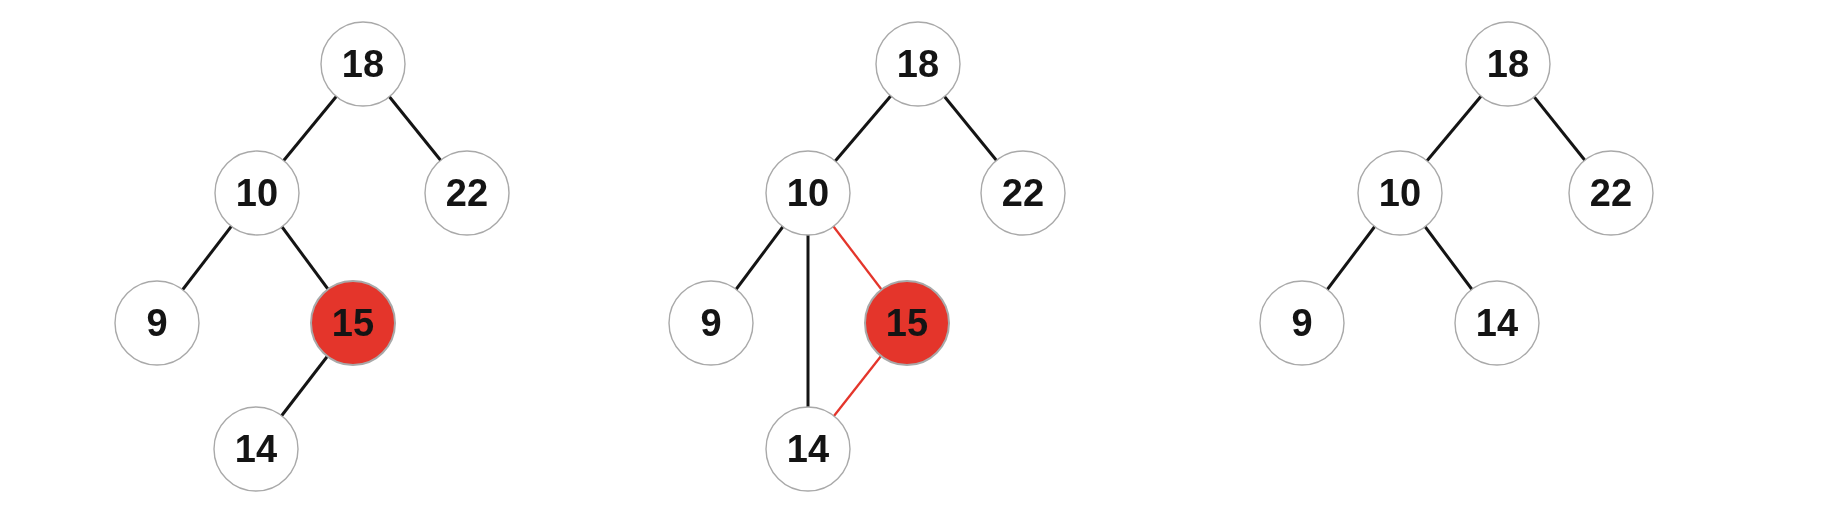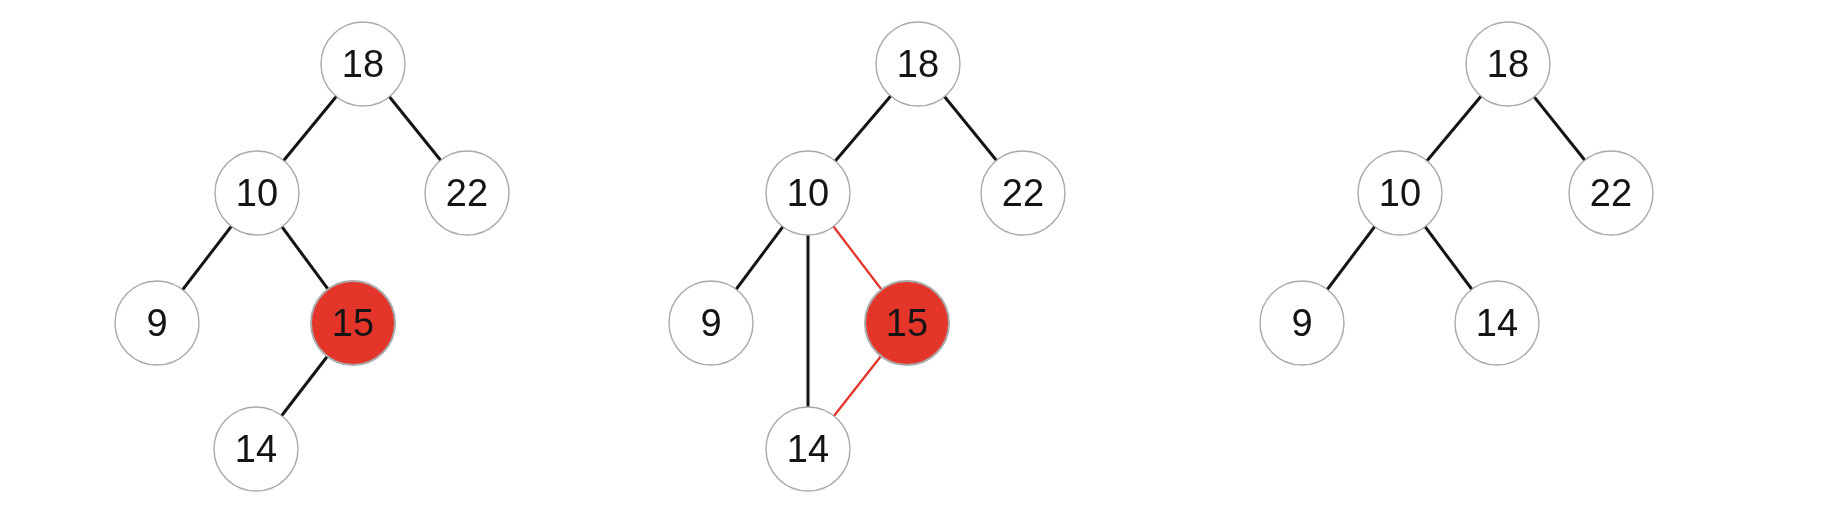--- a/index.html
+++ b/index.html
@@ -6,20 +6,21 @@
     margin: 0;
     padding: 0;
     background: #ffffff;
   }
   .canvas {
     position: relative;
     width: 1836px;
     height: 522px;
     background: #ffffff;
     overflow: hidden;
+    font-weight: bold;
   }
   svg text {
     font-family: "Liberation Sans", sans-serif;
     font-size: 38px;
     fill: #141414;
     text-anchor: middle;
   }
 </style>
 </head>
 <body>

